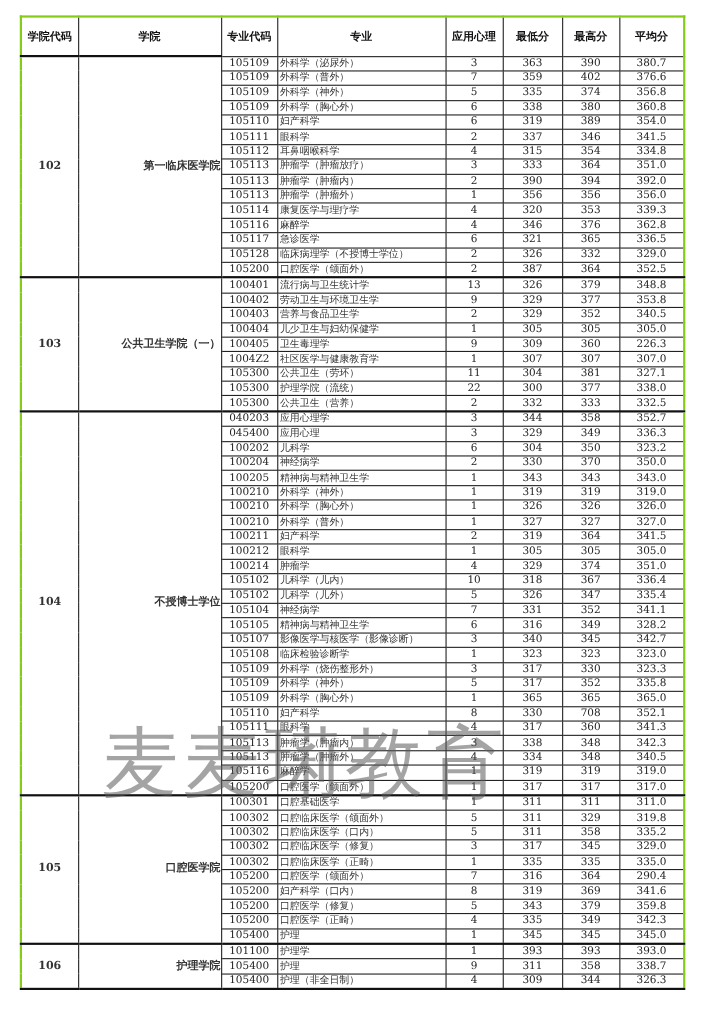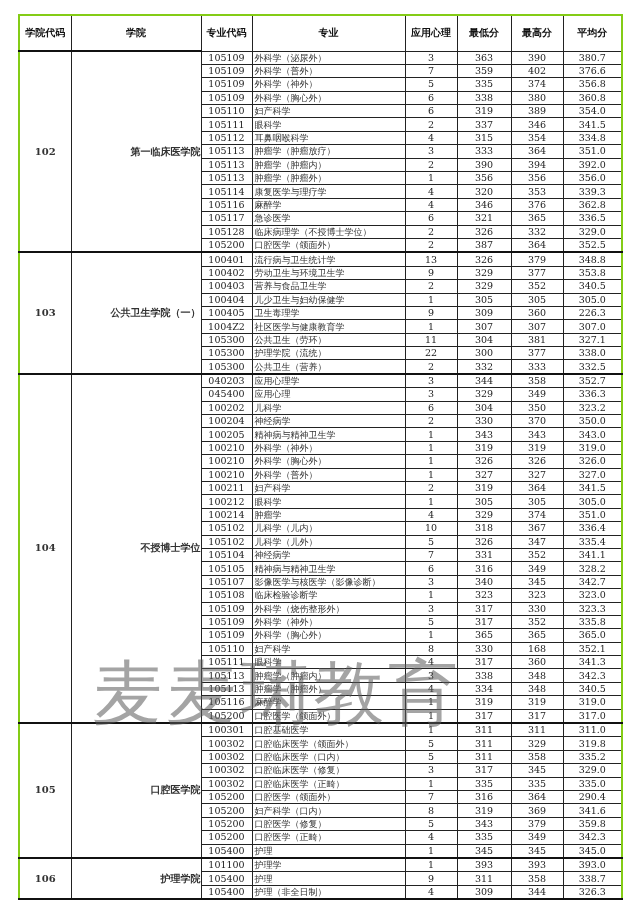--- a/index.html
+++ b/index.html
@@ -396,21 +396,21 @@
         <td>1</td>
         <td>365</td>
         <td>365</td>
         <td>365.0</td>
       </tr>
       <tr>
         <td>105110</td>
         <td class="major">妇产科学</td>
         <td>8</td>
         <td>330</td>
-        <td>168</td>
+        <td>708</td>
         <td>352.1</td>
       </tr>
       <tr>
         <td>105111</td>
         <td class="major">眼科学</td>
         <td>4</td>
         <td>317</td>
         <td>360</td>
         <td>341.3</td>
       </tr>

